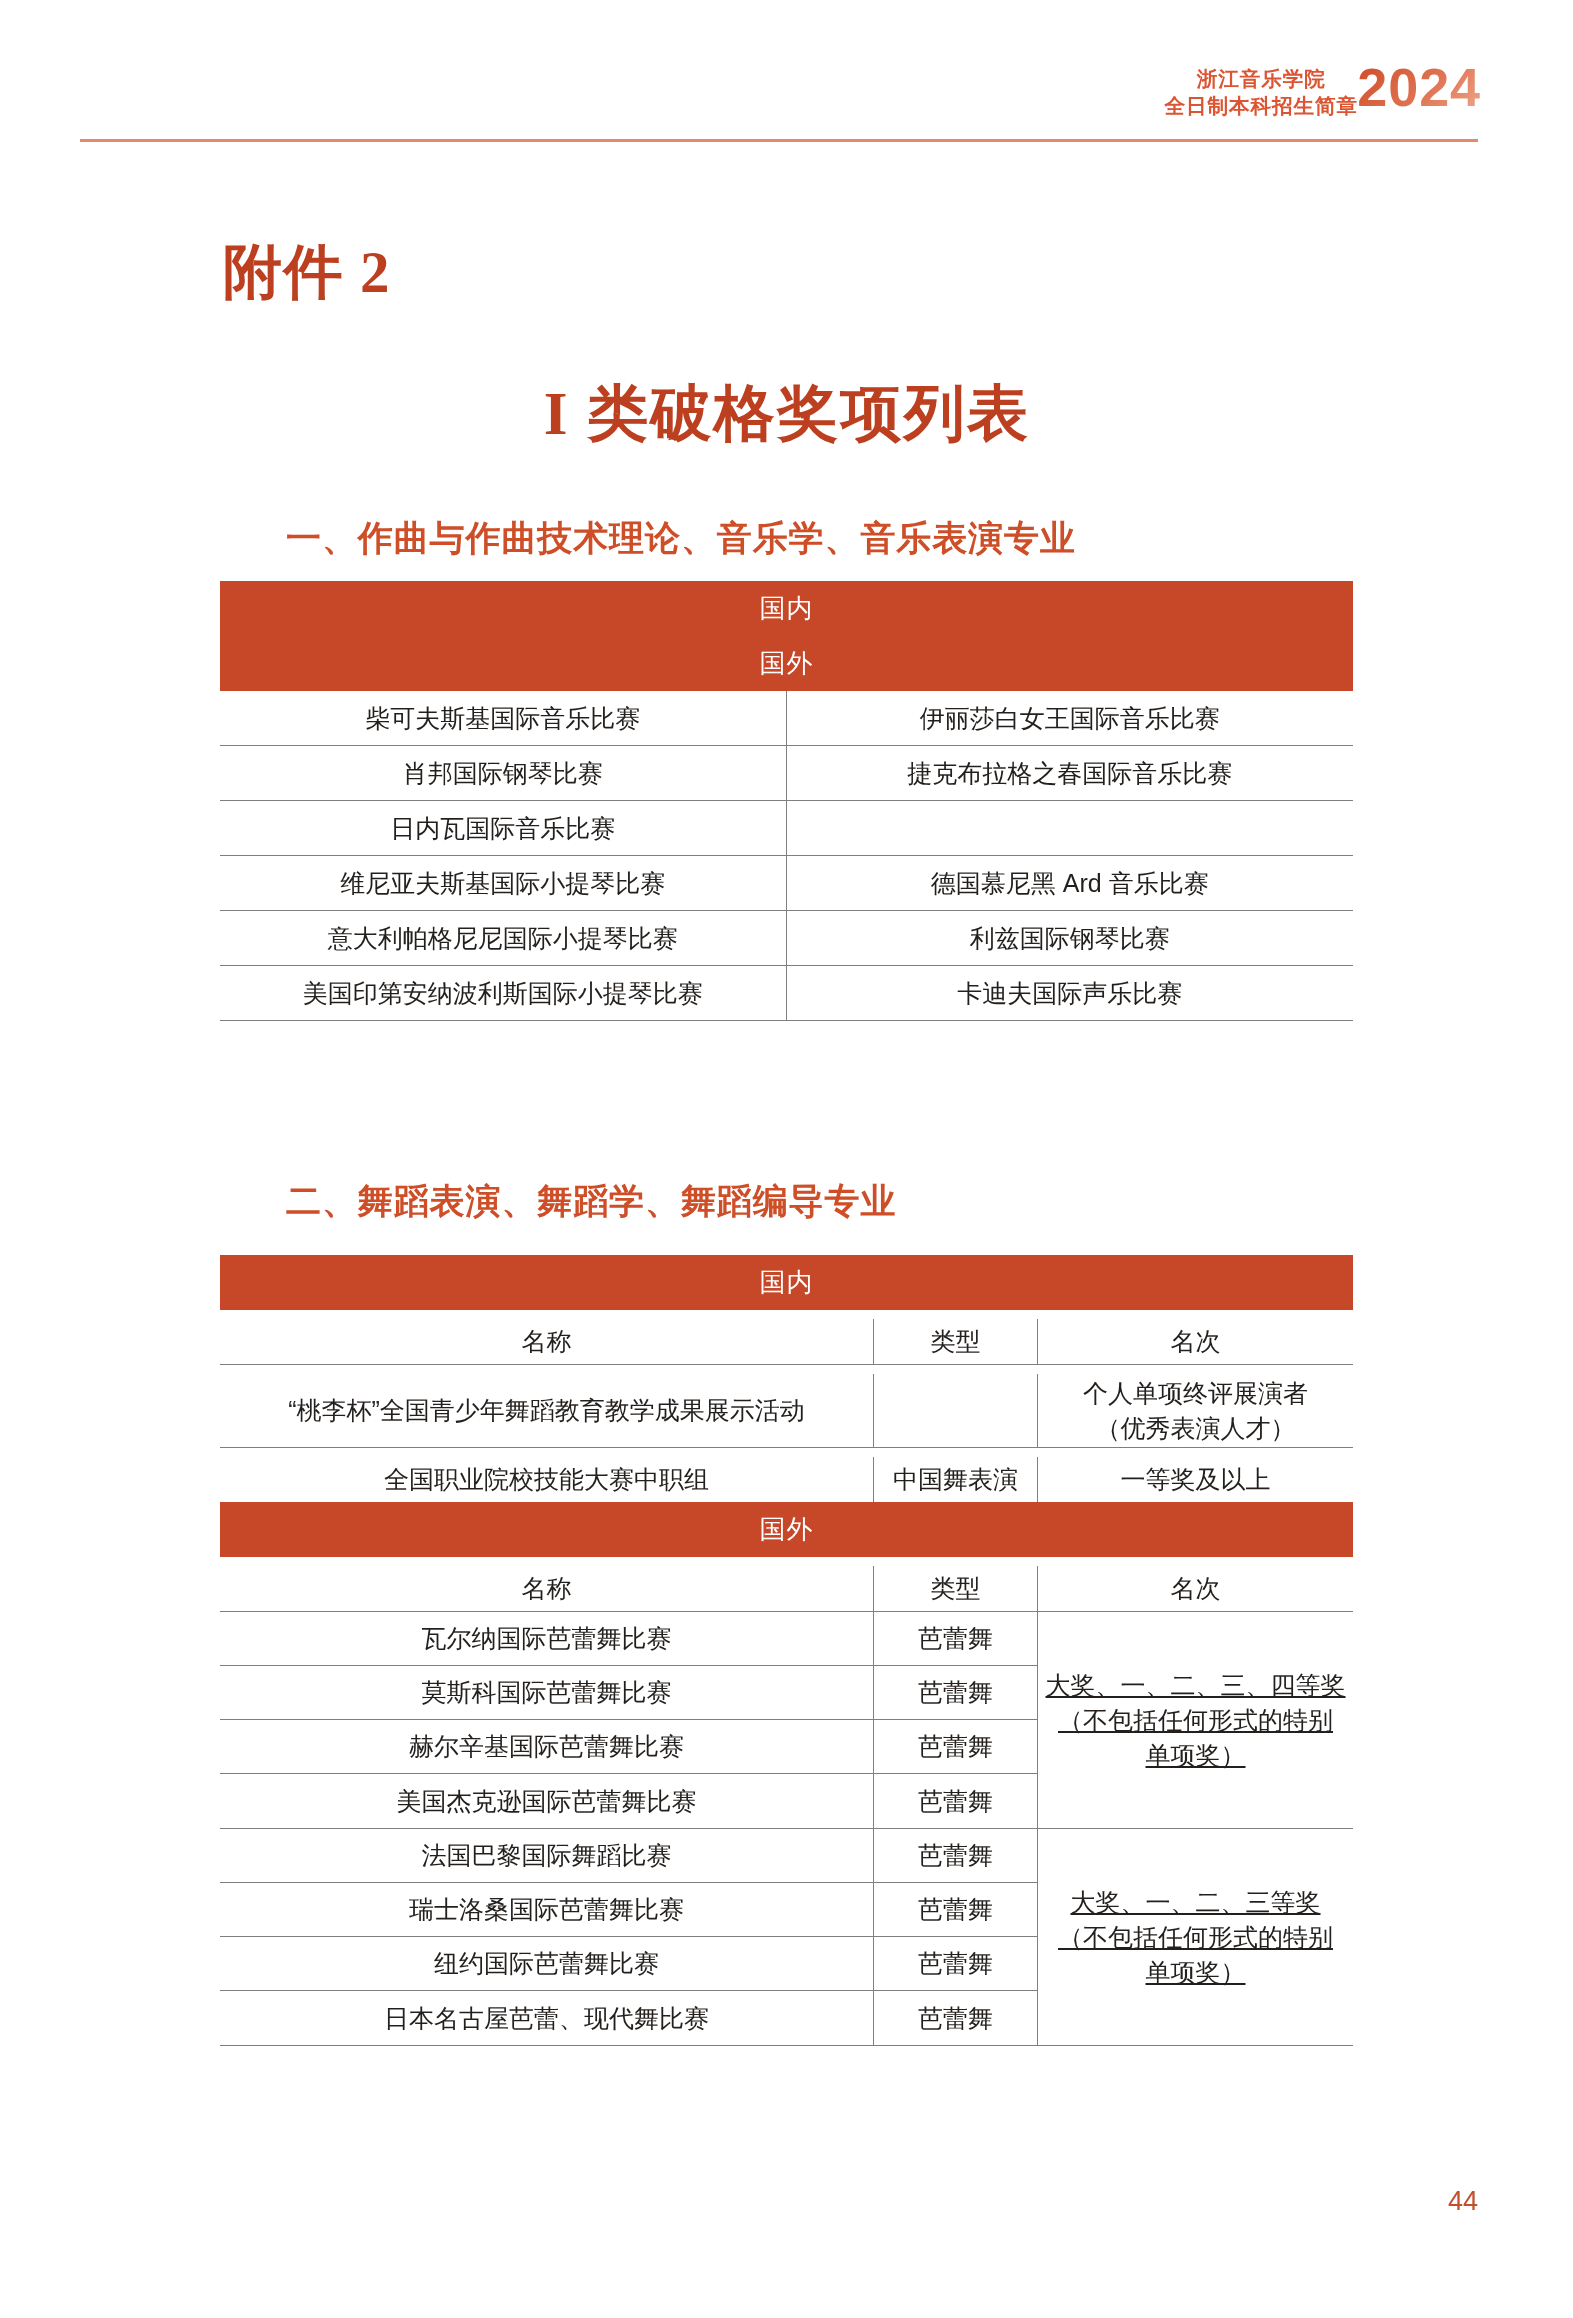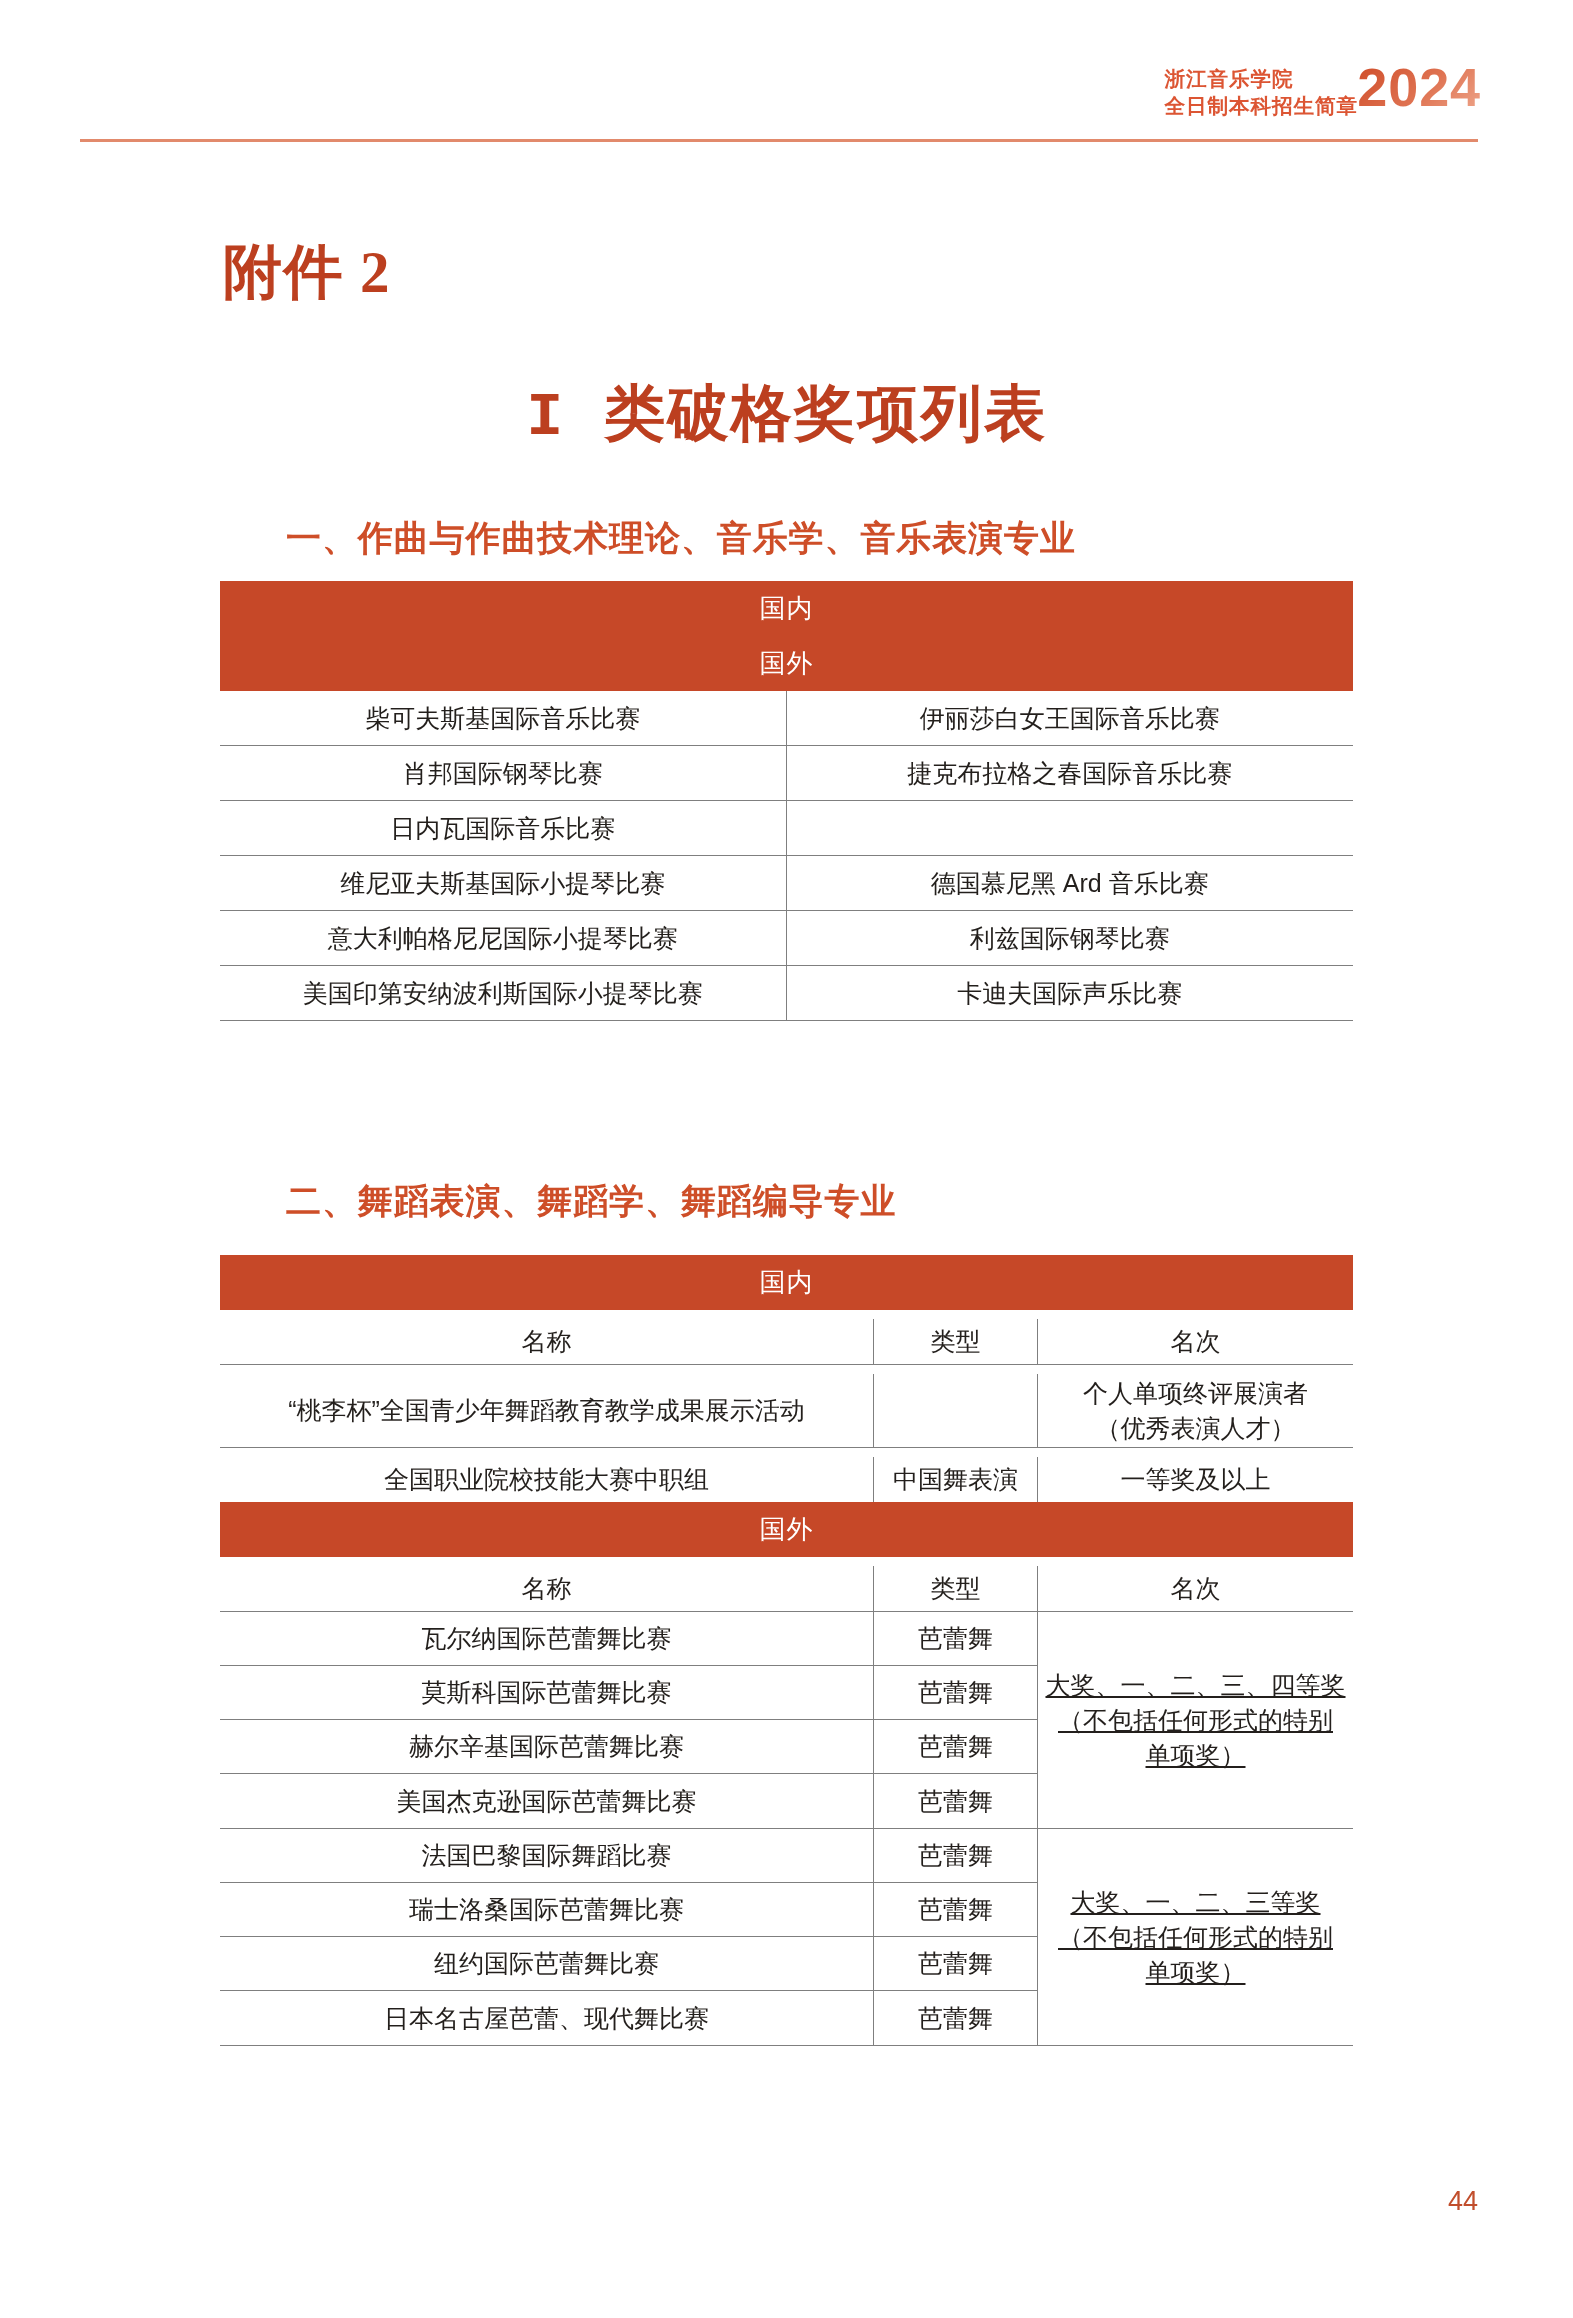--- a/index.html
+++ b/index.html
@@ -4,21 +4,21 @@
 <style>
   * { margin:0; padding:0; box-sizing:border-box; }
   html,body { background:#ffffff; }
   .page {
     position:relative; width:1574px; height:2319px; background:#ffffff;
     font-family:"Liberation Sans", sans-serif; color:#231F1C; overflow:hidden;
   }
 
   
   .brand {
-    position:absolute; top:65px; right:216px; text-align:left;
+    position:absolute; top:65px; right:216px; text-align:center;
     color:#DC5533; font-weight:bold; font-size:20.6px; line-height:27px;
     letter-spacing:0.9px;
     margin-left:28px;
   }
   .year {
     position:absolute; top:56px; right:93px;
     font-size:54px; font-weight:800; letter-spacing:0.9px; color:#DC5B36;
   }
   @supports ((-webkit-background-clip:text) or (background-clip:text)) {
     .year {
@@ -30,21 +30,21 @@
   .rule { position:absolute; top:139px; left:80px; right:96px; height:2.8px; background:#E28A6C; }
 
   
   .attachment {
     position:absolute; top:233px; left:223px;
     font-family:"Liberation Serif", serif; font-weight:bold;
     font-size:59px; color:#BC3F1F; letter-spacing:1.4px;
   }
   .doc-title {
     position:absolute; top:373px; left:0; width:100%; text-align:center;
-    font-family:Liberation Mono, monospace; font-weight:bold;
+    font-family:Liberation Serif, serif; font-weight:bold;
     font-size:61px; color:#BC3F1F; letter-spacing:2.3px;
   }
   .sec-heading { position:absolute; left:286px; font-weight:bold; font-size:35px; color:#CE4E28; letter-spacing:0.9px; }
   #s1h { top:515px; }
   #s2h { top:1178px; }
 
   
   .table { position:absolute; left:220px; width:1133px; }
   #t1 { top:581px; }
   #t2 { top:1255px; }

